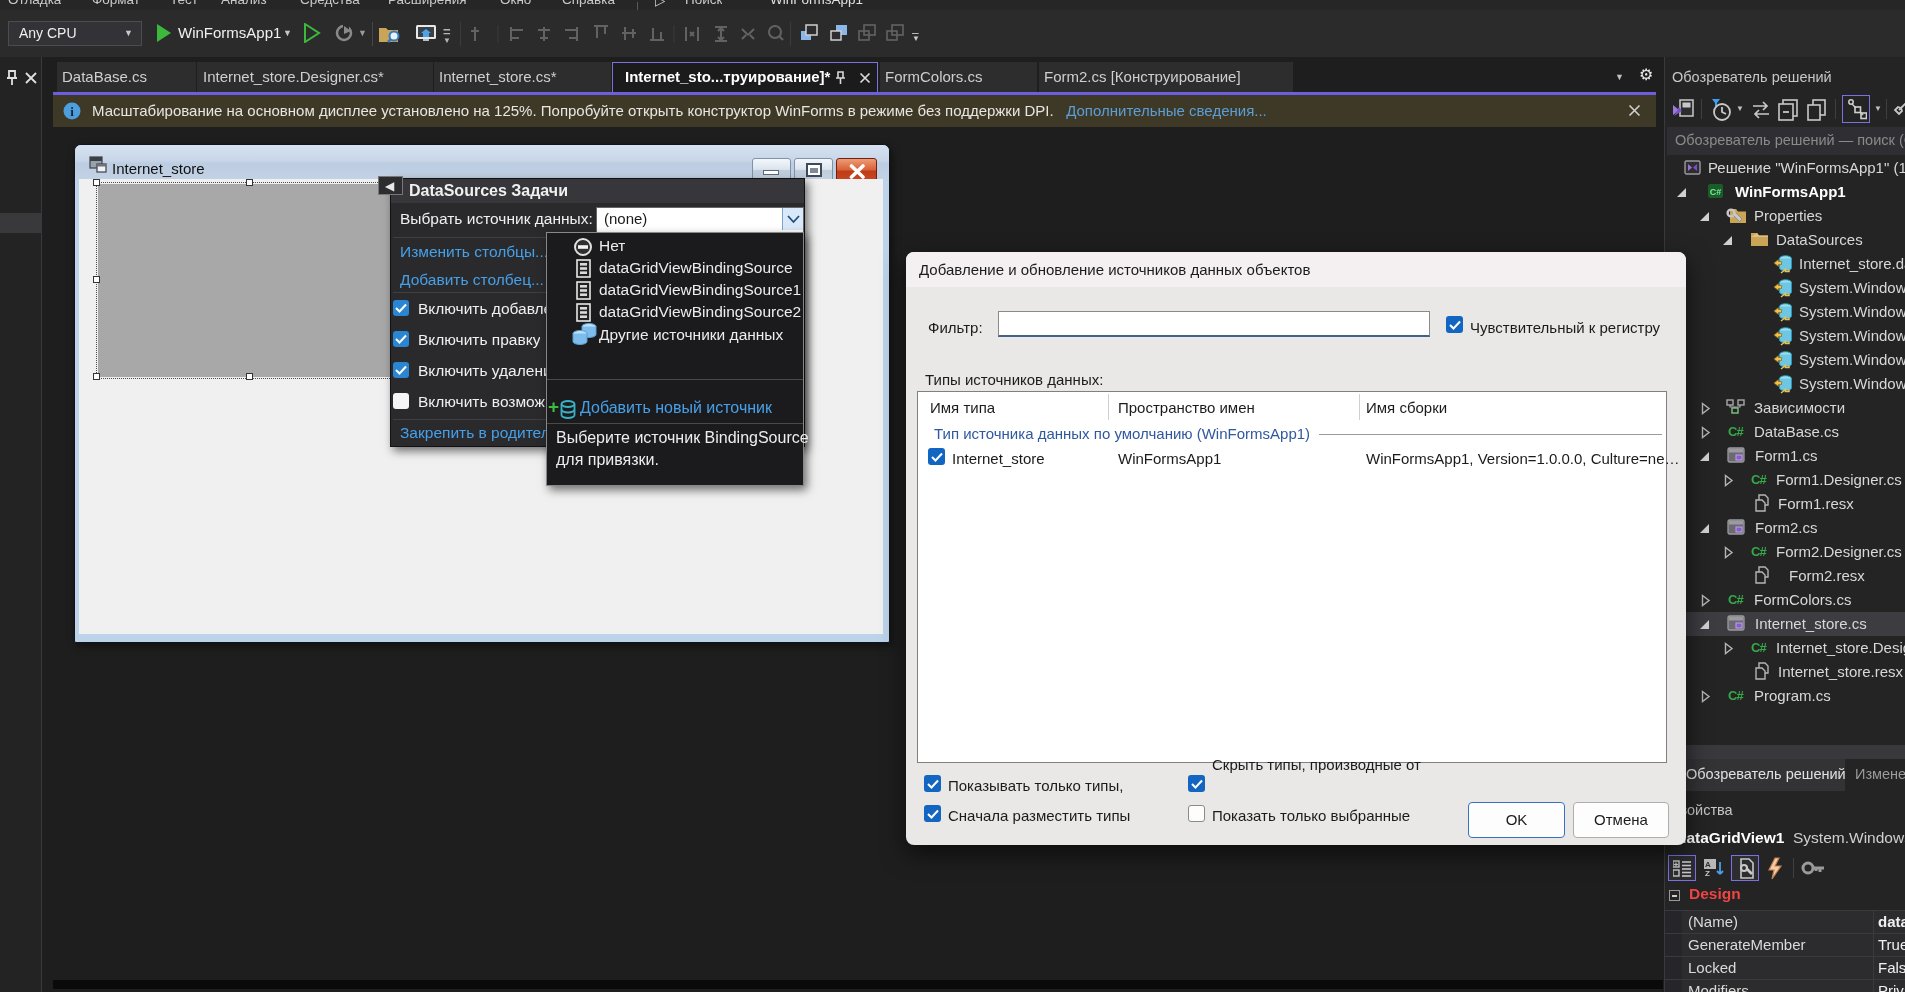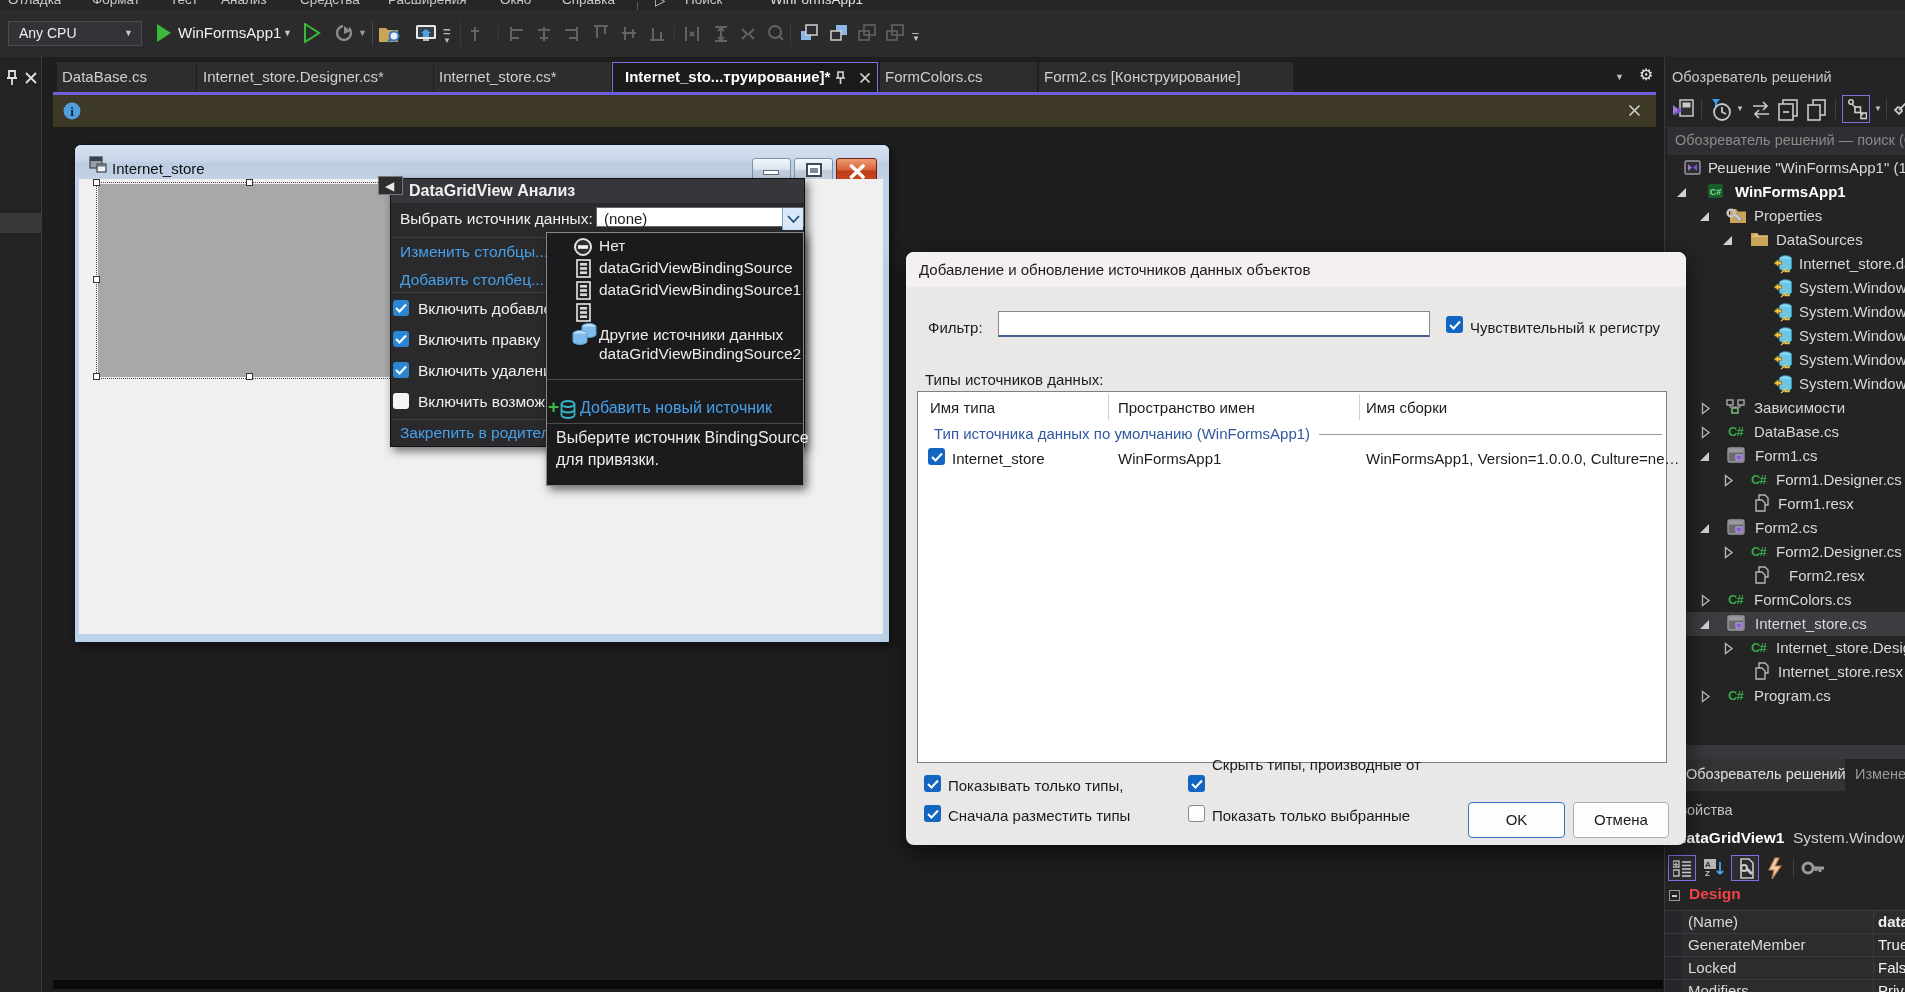--- a/index.html
+++ b/index.html
@@ -157,20 +157,21 @@
   <span class="abs" style="left:1586px;top:3px;color:#e8e8e8;font-size:16px;">⚙</span>
 </div>
 
 <div class="abs" style="left:53px;top:92px;width:1603px;height:3px;background:#6b5fe0;"></div>
 
 <div class="abs" style="left:53px;top:95px;width:1603px;height:32px;background:#3e3827;">
   <svg class="abs" style="left:10px;top:7px;" width="18" height="18">
         <circle cx="9" cy="9" r="8.5" fill="#4e9ede"></circle>
         <text x="9" y="14" text-anchor="middle" font-size="13" font-weight="bold" fill="#10253a" font-family="Liberation Serif, serif">i</text>
       </svg>
+  <div class="abs nowrap" style="left:39px;top:7px;font-size:15px;color:#e8e6e0;">Масштабирование на основном дисплее установлено на 125%. Попробуйте открыть конструктор WinForms в режиме без поддержки DPI.&nbsp;&nbsp;&nbsp;<span style="color:#5b9fd6;">Дополнительные сведения...</span></div>
   <svg class="abs" style="left:1575px;top:9px;" width="13" height="13">
         <path d="M1.5 1.5 L11.5 11.5 M11.5 1.5 L1.5 11.5" stroke="#d0d0d0" stroke-width="1.6"></path>
       </svg>
 </div>
 
 <div class="abs" style="left:53px;top:980px;width:1610px;height:9px;background:#0a0a0a;"></div>
 
 <div class="abs" style="left:74px;top:144px;width:816px;height:499px;background:#bdd3ea;border:1px solid #11141a;border-radius:7px 7px 2px 2px;box-shadow:2px 3px 8px rgba(0,0,0,.5);">
 
   <div class="abs" style="left:0;top:0;width:814px;height:34px;border-radius:6px 6px 0 0;background:linear-gradient(#d6e2f0 0%,#c8d6e8 45%,#bccde2 55%,#c3d1e4 100%);"></div>
@@ -206,24 +207,24 @@
   <div class="abs" style="left:18px;top:228px;width:7px;height:7px;background:#fff;border:1px solid #333;"></div>
   <div class="abs" style="left:171px;top:228px;width:7px;height:7px;background:#fff;border:1px solid #333;"></div>
 </div>
 
 <div class="abs" style="left:378px;top:176px;width:25px;height:19px;background:#2d2d30;border:1px solid #77777c;z-index:30;">
   <span class="abs" style="left:6px;top:2px;color:#e8e8e8;font-size:12px;">◀</span>
 </div>
 
 <div class="abs" style="left:390px;top:178px;width:415px;height:269px;background:#2a2a2d;border:1px solid #121214;box-shadow:3px 4px 9px rgba(0,0,0,.55);font-size:15.5px;color:#f0f0f0;">
   <div class="abs" style="left:0;top:0;width:413px;height:24px;background:#37373b;"></div>
-  <div class="abs nowrap" style="left:18px;top:3px;font-weight:bold;font-size:16px;">DataGridView Анализ</div>
+  <div class="abs nowrap" style="left:18px;top:3px;font-weight:bold;font-size:16px;">DataSources Задачи</div>
   <div class="abs nowrap" style="left:9px;top:31px;">Выбрать источник данных:</div>
 
-  <div class="abs" style="left:205px;top:28px;width:208px;height:20px;background:#ffffff;border:1px solid #666;">
+  <div class="abs" style="left:205px;top:28px;width:208px;height:26px;background:#ffffff;border:1px solid #666;">
     <div class="abs nowrap" style="left:7px;top:2px;color:#1a1a1a;font-size:15px;">(none)</div>
     <div class="abs" style="left:185px;top:0px;width:21px;height:22px;background:#d9e9f9;border-left:1px solid #7aa7ce;">
       <svg class="abs" style="left:4px;top:7px;" width="13" height="9">
             <path d="M1 1 L6.5 7 L12 1" stroke="#1f4e79" stroke-width="1.8" fill="none"></path>
           </svg>
     </div>
   </div>
   <div class="abs" style="left:2px;top:58px;width:410px;height:1px;background:#3f3f43;"></div>
   <div class="abs nowrap" style="left:9px;top:64px;color:#46a0e8;">Изменить столбцы...</div>
   <div class="abs nowrap" style="left:9px;top:92px;color:#46a0e8;">Добавить столбец...</div>
@@ -273,21 +274,21 @@
         <rect x="4" y="8.2" width="7" height="2.6" fill="#dadada"></rect>
         <rect x="4" y="12.4" width="7" height="2.6" fill="#dadada"></rect>
       </svg>
   <div class="abs nowrap" style="left:52px;top:48px;">dataGridViewBindingSource1</div>
   <svg class="abs" style="left:29px;top:70px;" width="16" height="20">
         <rect x="1" y="1" width="13" height="17" fill="#222" stroke="#e8e8e8" stroke-width="1.6"></rect>
         <rect x="4" y="4" width="7" height="2.6" fill="#dadada"></rect>
         <rect x="4" y="8.2" width="7" height="2.6" fill="#dadada"></rect>
         <rect x="4" y="12.4" width="7" height="2.6" fill="#dadada"></rect>
       </svg>
-  <div class="abs nowrap" style="left:52px;top:70px;margin-top:42px;">dataGridViewBindingSource2</div>
+  <div class="abs nowrap" style="left:52px;top:70px;">dataGridViewBindingSource2</div>
   <svg class="abs" style="left:24px;top:88px;" width="27" height="26">
     <g>
           <ellipse cx="18" cy="5.5" rx="7" ry="3" fill="#bfe0f7" stroke="#5a9fd0" stroke-width="1"></ellipse>
           <path d="M11 5.5 v8 a7 3 0 0 0 14 0 v-8" fill="#7dbcec" stroke="#5a9fd0" stroke-width="1"></path>
         </g>
     <g transform="translate(-9,7)">
           <ellipse cx="18" cy="5.5" rx="7" ry="3" fill="#bfe0f7" stroke="#5a9fd0" stroke-width="1"></ellipse>
           <path d="M11 5.5 v8 a7 3 0 0 0 14 0 v-8" fill="#7dbcec" stroke="#5a9fd0" stroke-width="1"></path>
         </g>
   </svg>

